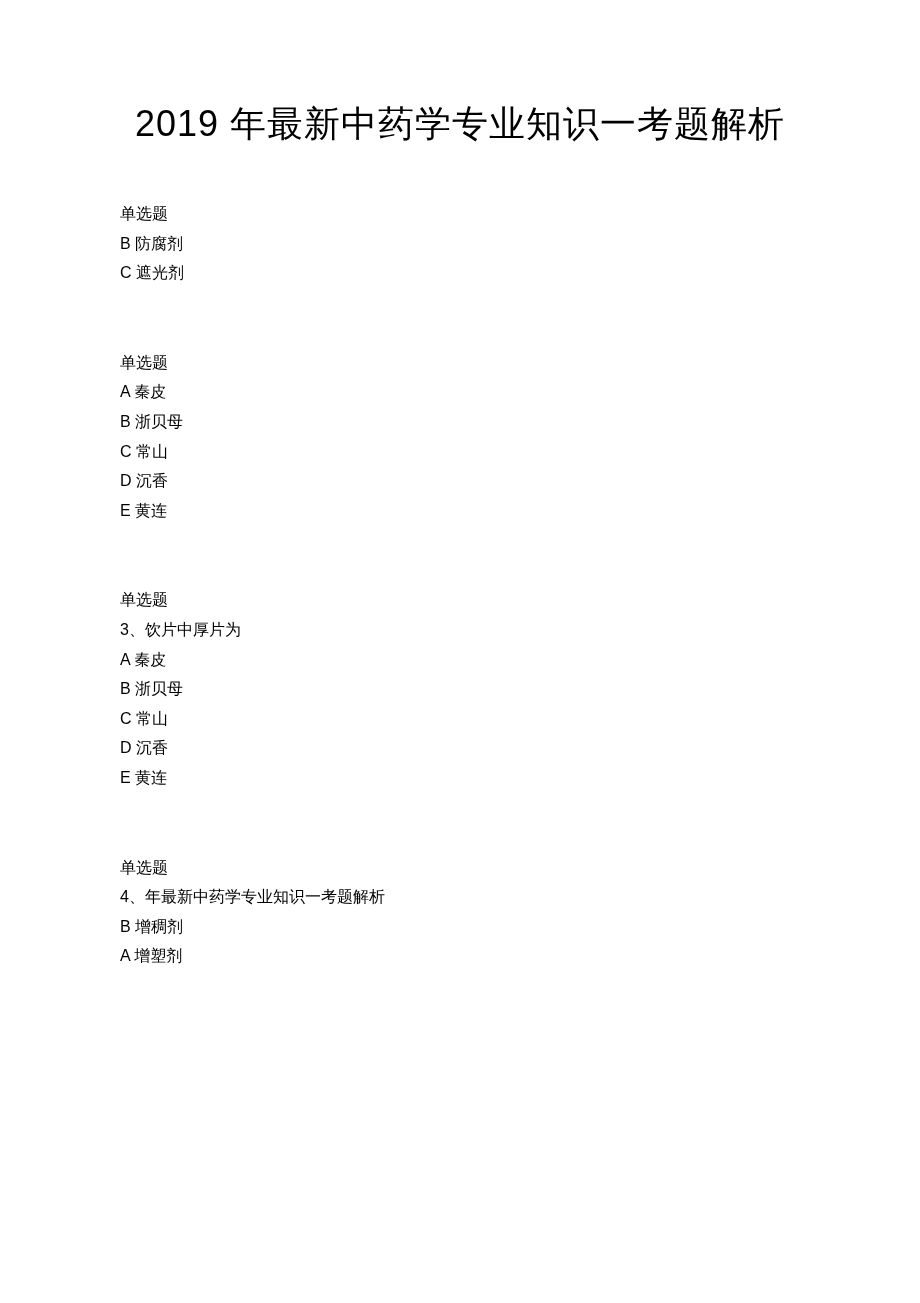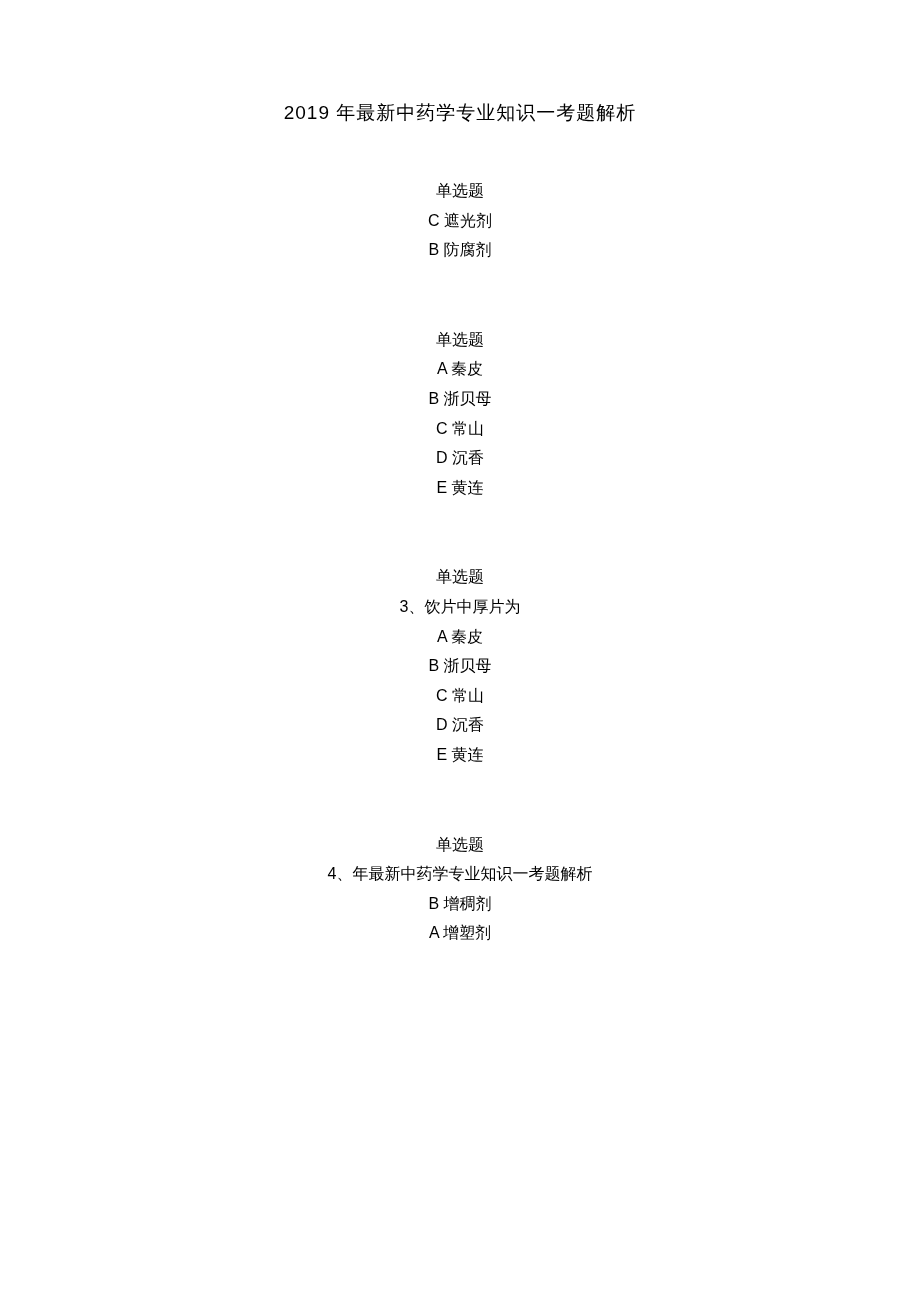--- a/index.html
+++ b/index.html
@@ -1,31 +1,30 @@
 <!DOCTYPE html>
 <html><head>
   <meta charset="utf-8">
   <style>
     * {
       margin: 0;
       padding: 0;
       box-sizing: border-box;
-      text-align: center;
     }
     body {
       width: 920px;
       height: 1303px;
       background: #ffffff;
       font-family: "Microsoft YaHei", "SimSun", sans-serif;
       color: #000000;
       padding: 100px 120px 0 120px;
     }
     .title {
       text-align: center;
-      font-size: 19px;
+      font-size: 36px;
       font-weight: normal;
       margin-bottom: 50px;
       letter-spacing: 1px;
     }
     .question-block {
       margin-bottom: 60px;
       font-size: 16px;
       line-height: 1.85;
     }
     .question-type {
@@ -38,22 +37,22 @@
       display: block;
     }
   </style>
 </head>
 <body>
 
 <h1 class="title">2019 年最新中药学专业知识一考题解析</h1>
 
 <div class="question-block">
   <span class="question-type">单选题</span>
+  <span class="option">B 防腐剂</span>
   <span class="option">C 遮光剂</span>
-  <span class="option">B 防腐剂</span>
 </div>
 
 <div class="question-block">
   <span class="question-type">单选题</span>
   <span class="option">A 秦皮</span>
   <span class="option">B 浙贝母</span>
   <span class="option">C 常山</span>
   <span class="option">D 沉香</span>
   <span class="option">E 黄连</span>
 </div>

